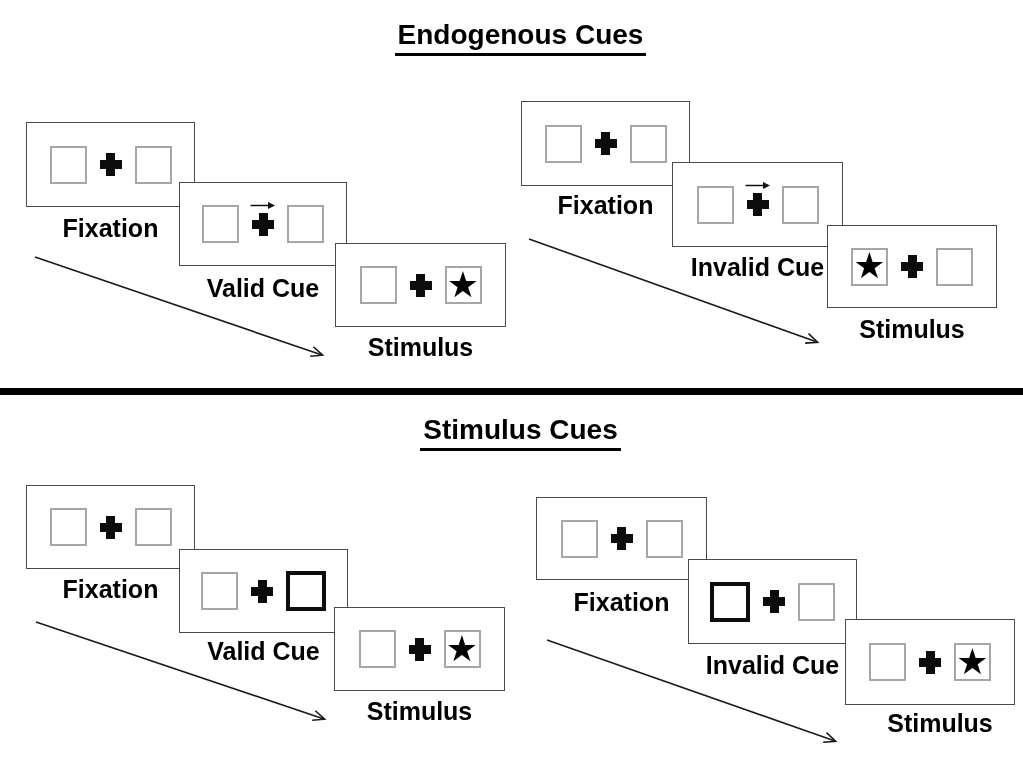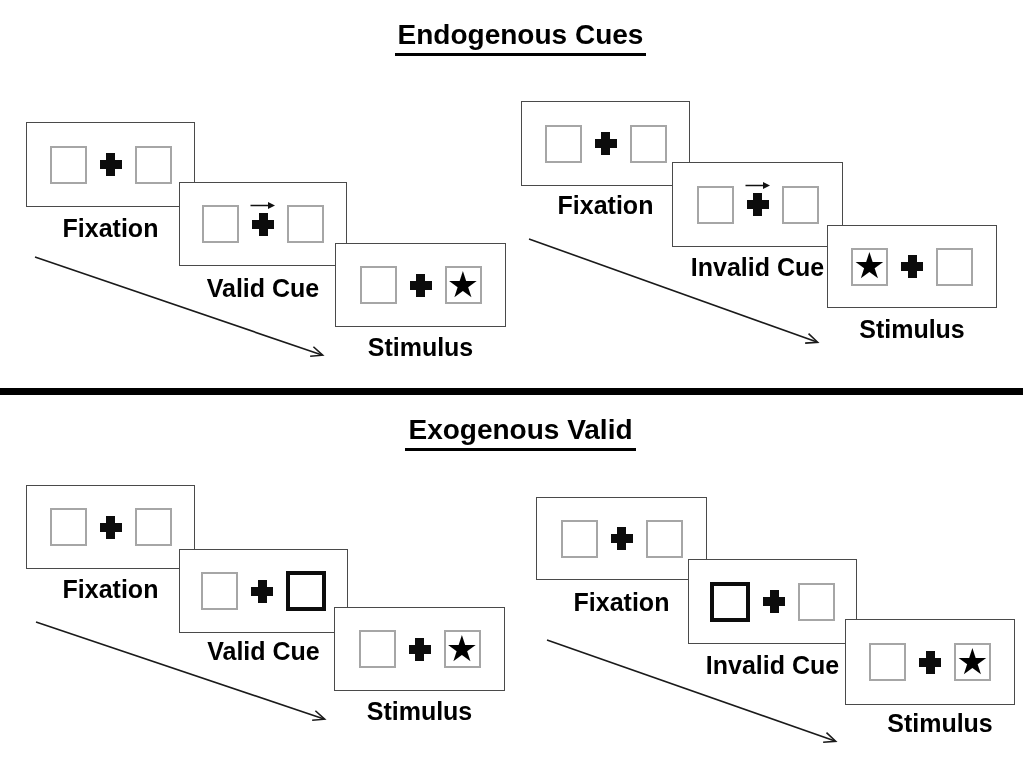--- a/index.html
+++ b/index.html
@@ -118,21 +118,21 @@
         <div class="cross"></div>
       </div>
       <div class="box"></div>
     </div>
     <div class="step-label" style="left:827px;top:319px;width:170px">Stimulus</div>
   </div>
 
   <div class="divider"></div>
 
   <div class="section-title" style="top:414px;">
-    <span class="underline">Exogenous Valid</span>
+    <span class="underline">Stimulus Cues</span>
   </div>
 
   <div>
     <div class="panel" style="left:26px;top:485px;width:169px;height:84px">
       <div class="box"></div>
       <div class="plus-wrap">
         <div class="cross"></div>
       </div>
       <div class="box"></div>
     </div>

